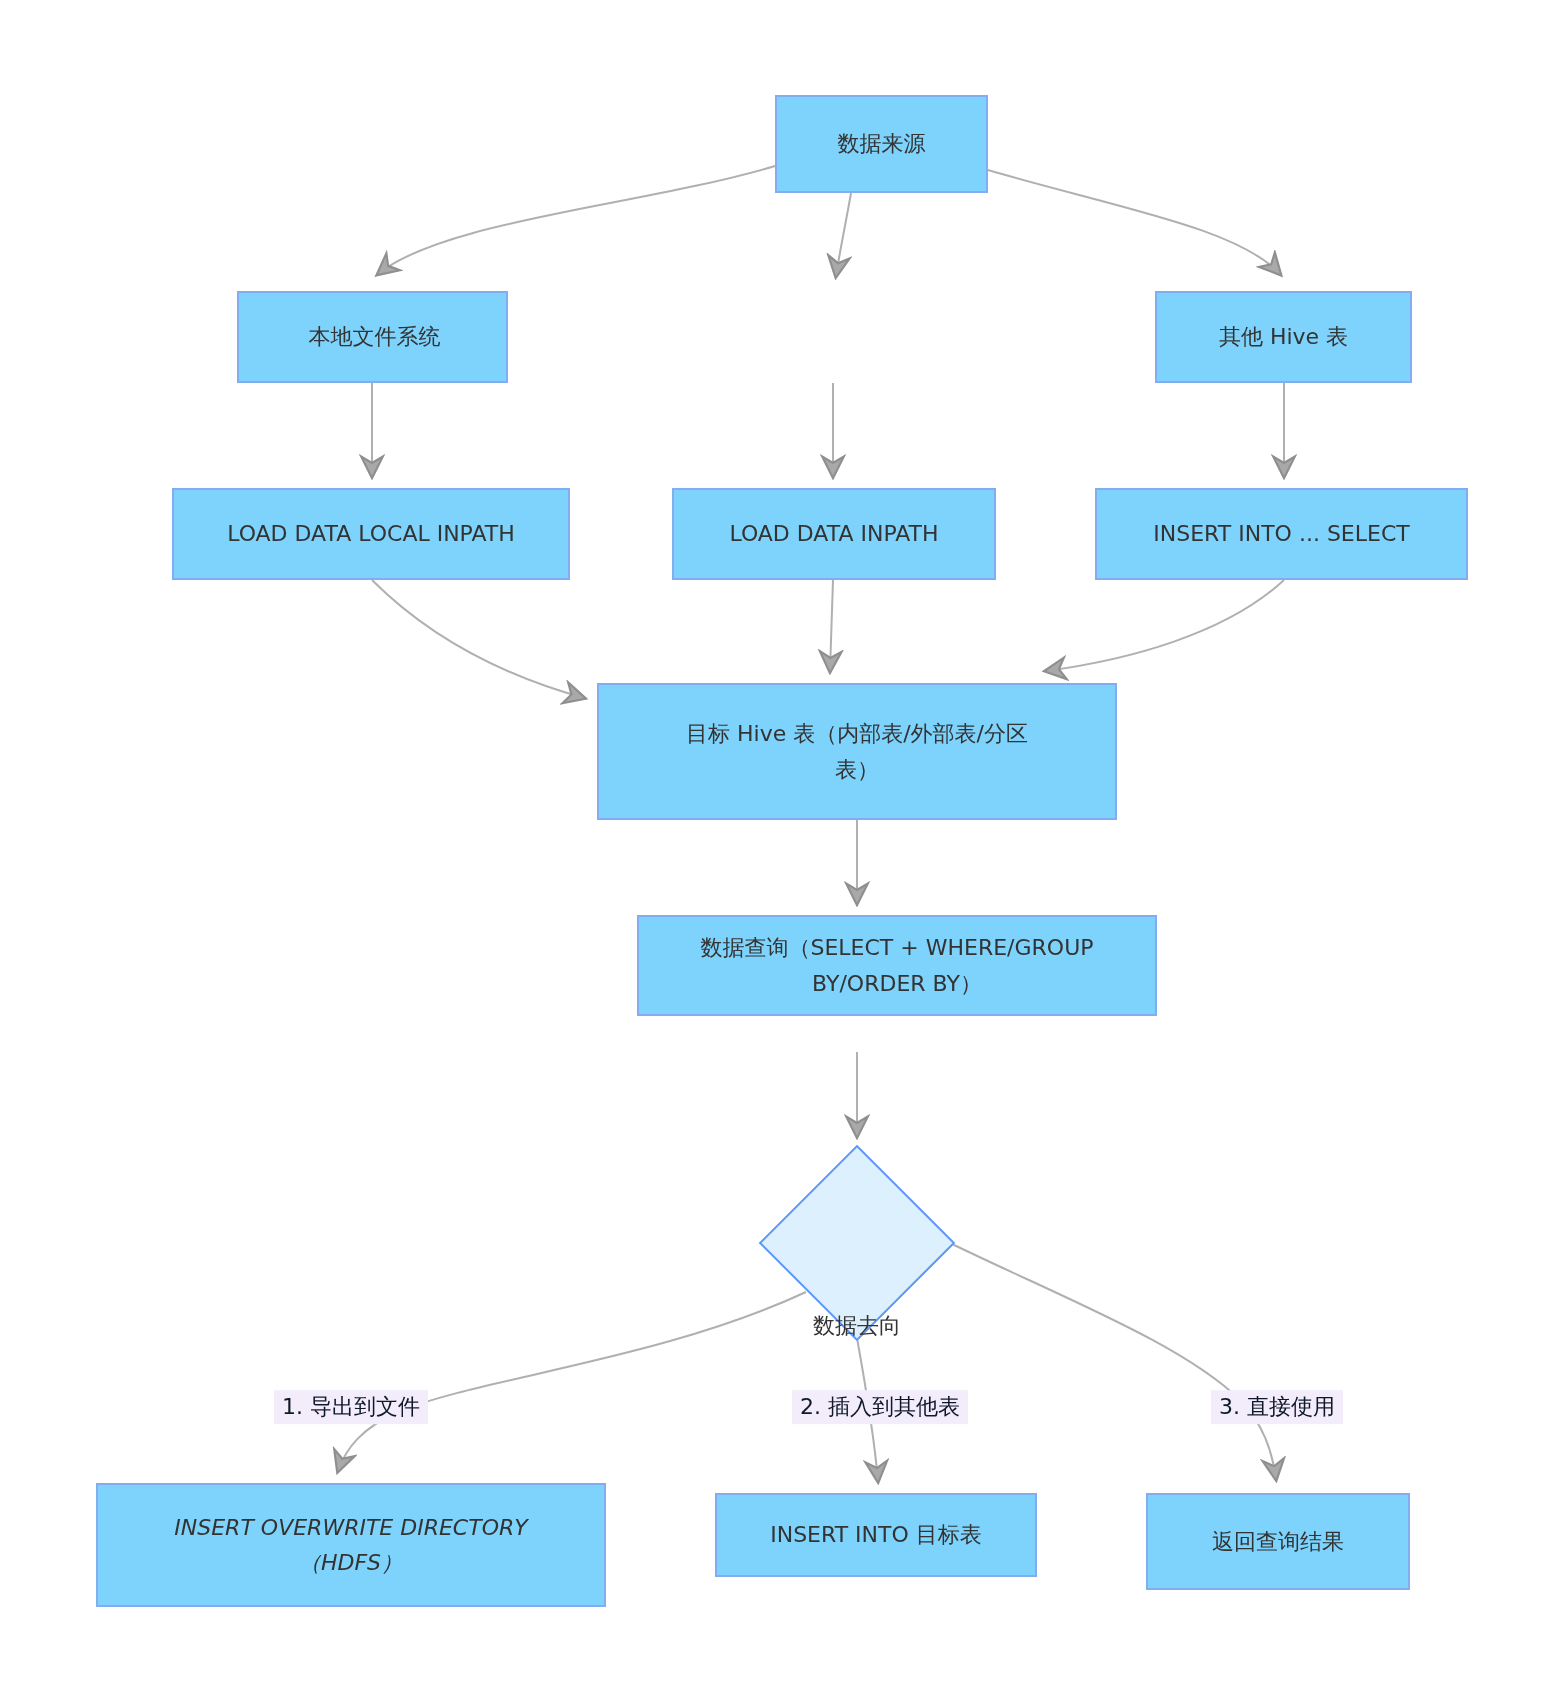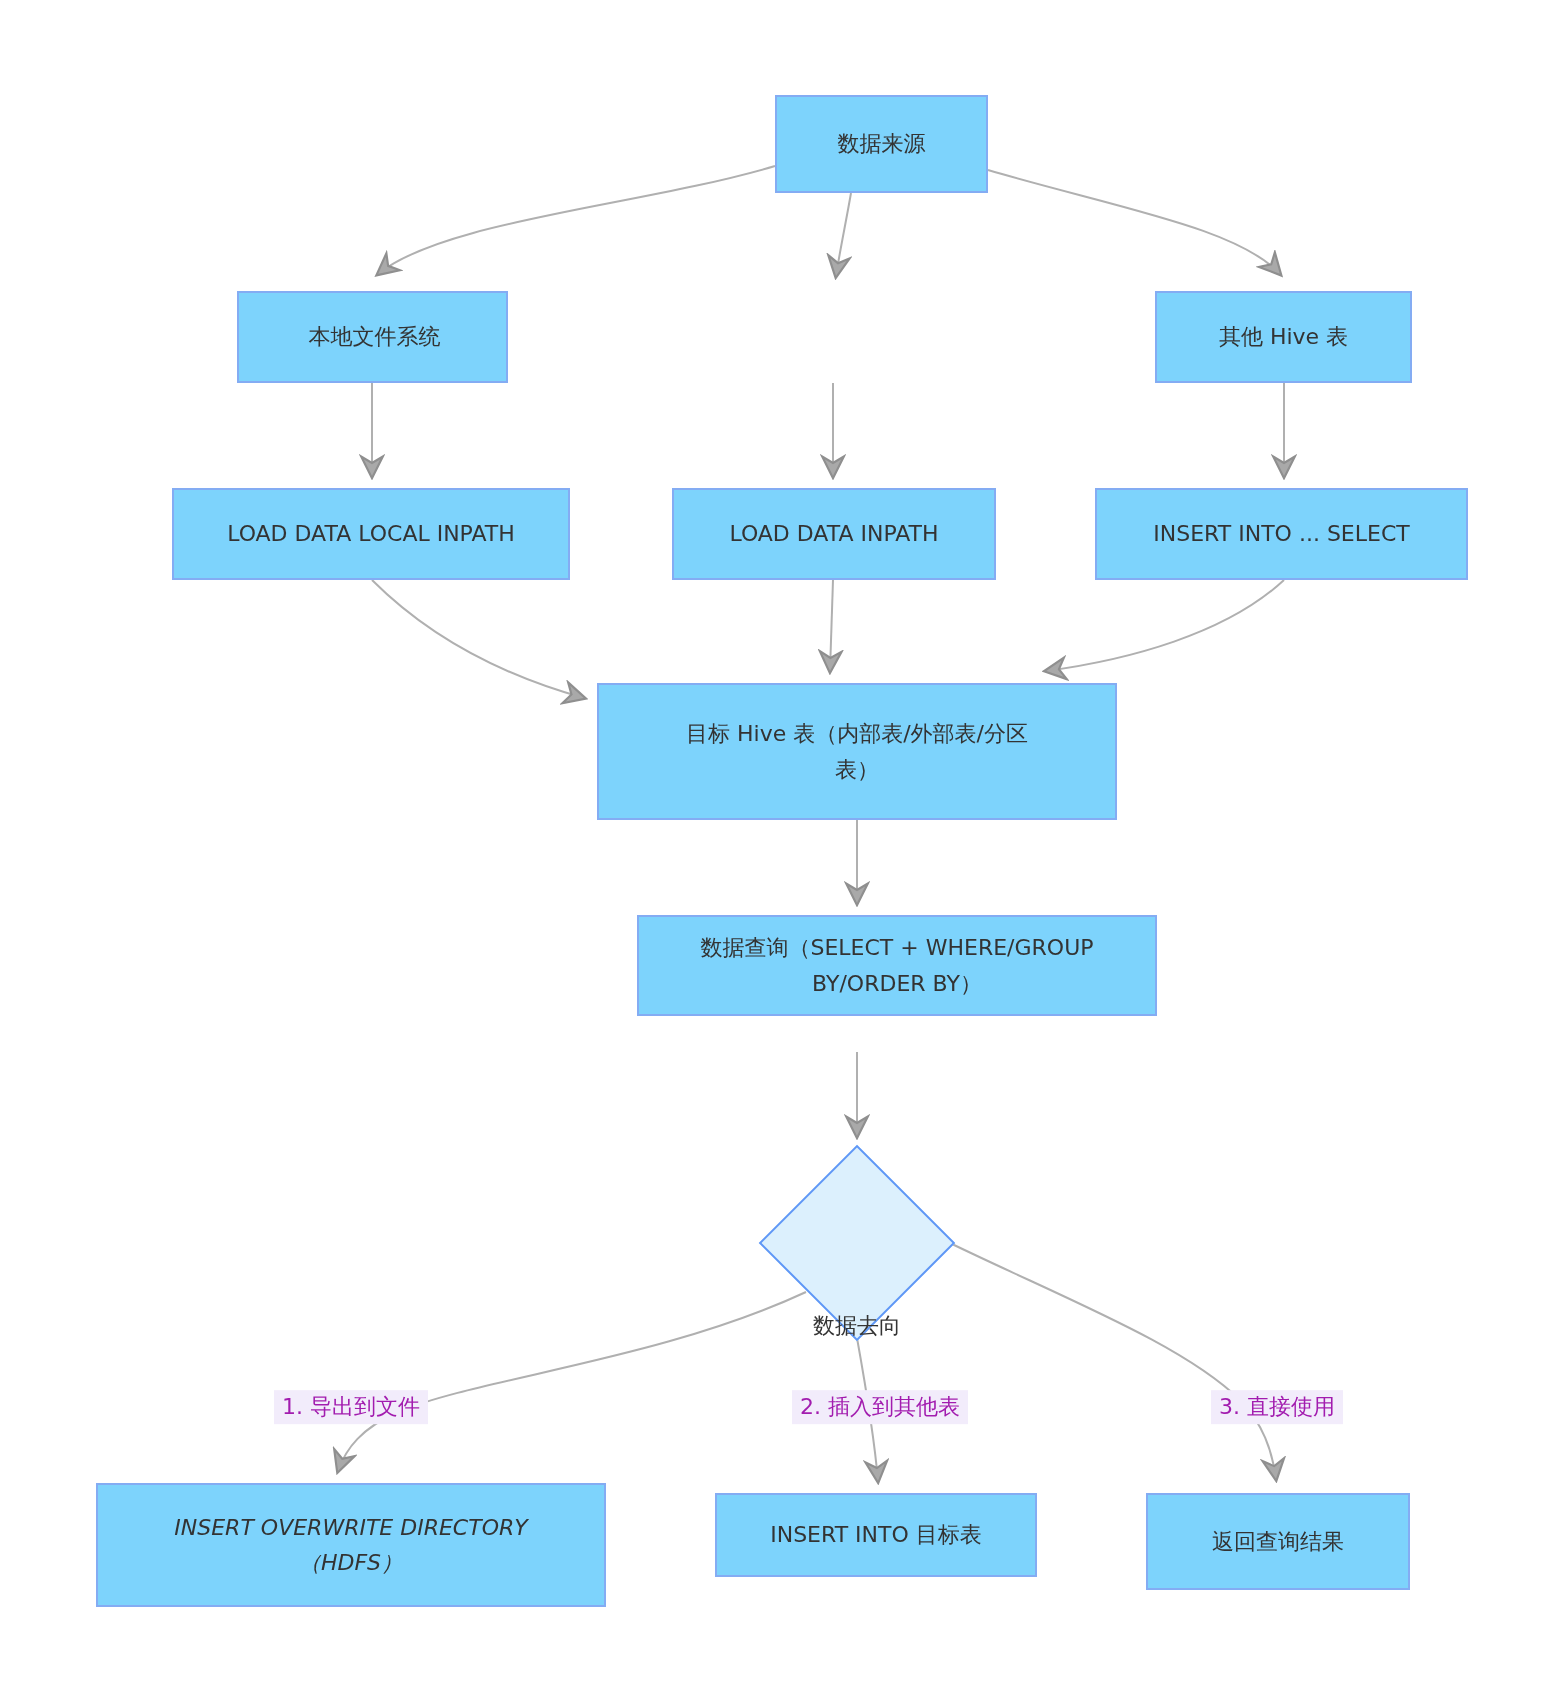--- a/index.html
+++ b/index.html
@@ -31,21 +31,21 @@
     transform: translate(-50%, -50%) rotate(45deg);
     background: #dcf0fd; border: 2px solid #5f97f6;
     box-sizing: border-box;
   }
   .diamond .lbl {
     position: relative; z-index: 1; font-size: 22px; color: #333333;
   }
 
   .edge-label {
     position: absolute; transform: translate(-50%, -50%);
-    background: #f2ecfb; color: #a21caf;
+    background: #f2ecfb; color: #0f172a;
     font-size: 22px; line-height: 1.35;
     padding: 2px 8px; white-space: nowrap;
   }
 </style>
 </head>
 <body>
 
 <div class="canvas">
 
   <svg class="edges" viewBox="0 0 1546 1704" xmlns="http://www.w3.org/2000/svg">

